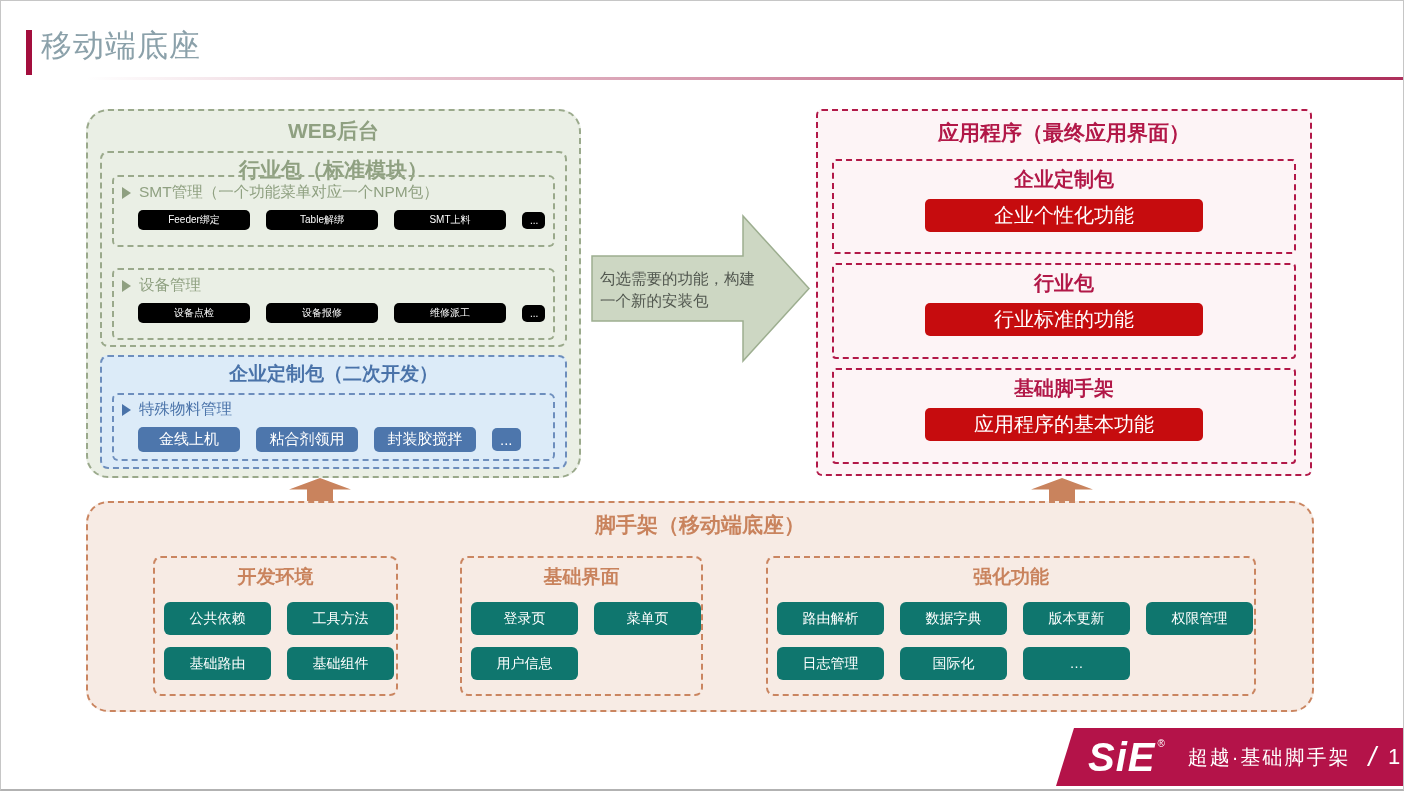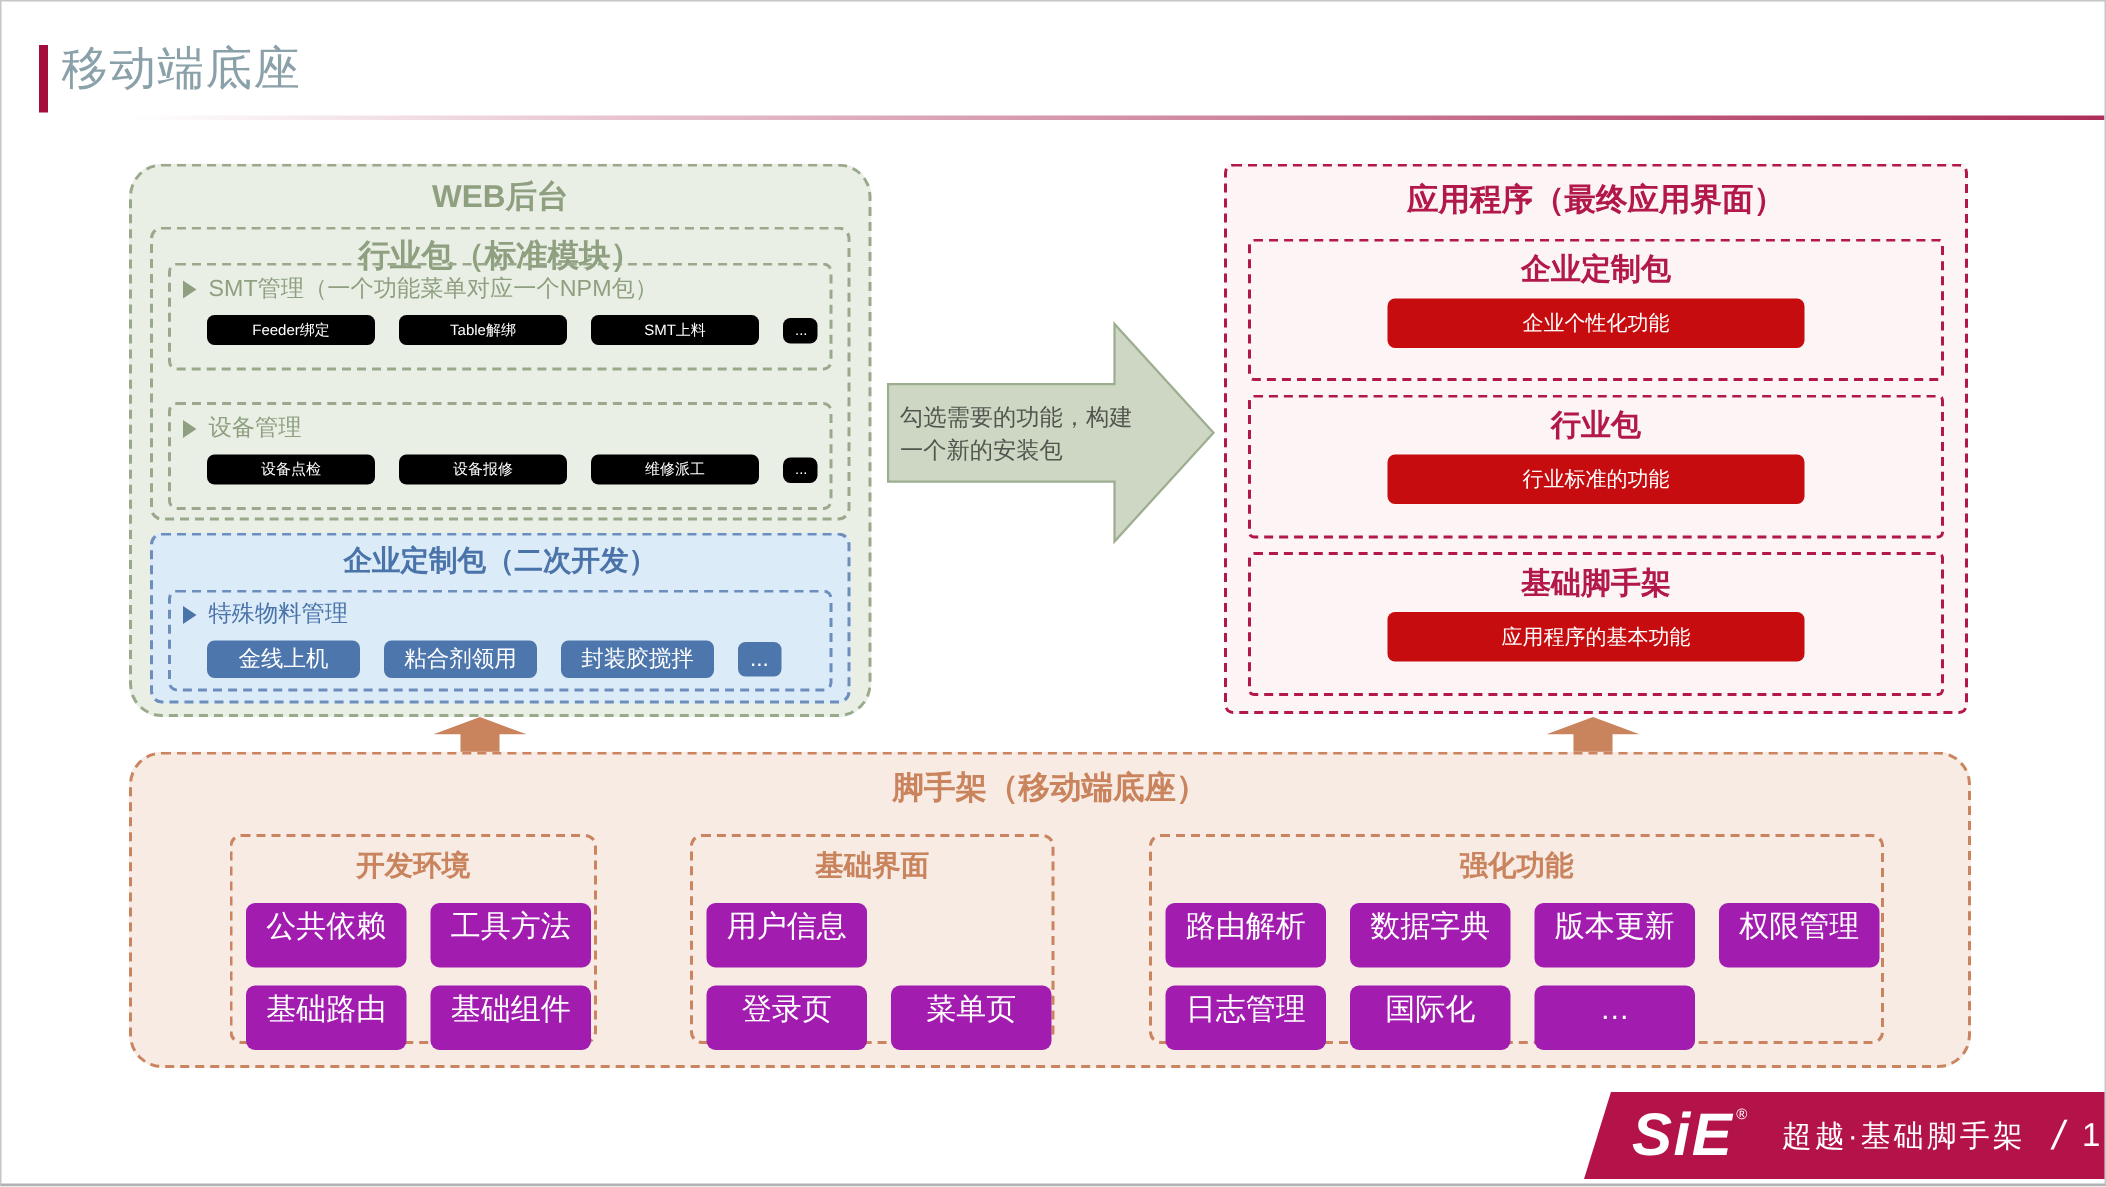--- a/index.html
+++ b/index.html
@@ -45,30 +45,30 @@
   .build-arrow-svg{position:absolute;left:590px;top:213px;}
   .build-arrow-text{position:absolute;left:599px;top:267px;width:162px;font-size:15.5px;line-height:1.45;color:#50564e;}
 
   
   .app-box{left:815px;top:108px;width:496px;height:367px;background:#fdf4f6;border:2px dashed #b21848;border-radius:6px;}
   .app-title{margin-top:8px;text-align:center;font-size:21px;font-weight:bold;color:#b21848;}
   .app-section{position:absolute;left:14px;width:464px;border:2px dashed #b21848;border-radius:4px;box-sizing:border-box;}
   .s1{top:48px;height:95px;} .s2{top:152px;height:96px;} .s3{top:257px;height:96px;}
   .app-sec-title{margin-top:5px;text-align:center;font-size:20px;font-weight:bold;color:#b21848;}
   .red-btn{display:block;margin:6px auto 0;width:278px;height:33px;line-height:33px;background:#c60c0e;
-           color:#ffffff;font-size:14px;text-align:center;border-radius:5px;}
+           color:#ffffff;font-size:20px;text-align:center;border-radius:5px;}
 
   
   .scaffold-box{left:85px;top:500px;width:1228px;height:211px;background:#f7ebe4;border:2px dashed #ca8560;}
   .scaffold-title{margin-top:8px;text-align:center;font-size:21px;font-weight:bold;color:#c9835d;}
   .scaffold-section{position:absolute;top:53px;height:140px;border:2px dashed #ca8560;border-radius:8px;box-sizing:border-box;}
   .dev{left:65px;width:245px;} .ui{left:372px;width:243px;} .enh{left:678px;width:490px;}
   .scaf-sec-title{margin-top:6px;text-align:center;font-size:19px;font-weight:bold;color:#c9835d;}
   .scaf-row{display:flex;gap:16px;padding-left:9px;margin-top:12px;}
-  .chip-tan{background:#a21caf;font-size:20px;width:107px;height:43px;line-height:33px;border-radius:6px;}
+  .chip-tan{background:#0f766e;font-size:14px;width:107px;height:33px;line-height:33px;border-radius:6px;}
 
   
   .up-arrow{position:absolute;width:62px;height:24px;background:#c9835d;
             clip-path:polygon(50% 0,100% 48%,71% 48%,71% 100%,29% 100%,29% 48%,0 48%);}
   .up-left{left:288px;top:477px;} .up-right{left:1030px;top:477px;}
 
   
   .footer-banner{position:absolute;left:1055px;top:727px;width:349px;height:58px;background:#b41349;
                  clip-path:polygon(18px 0,100% 0,100% 100%,0 100%);
                  display:flex;align-items:center;padding-left:32px;box-sizing:border-box;color:#ffffff;text-align:right;}
@@ -175,25 +175,25 @@
       </div>
       <div class="scaf-row">
         <span class="chip chip-tan">基础路由</span>
         <span class="chip chip-tan">基础组件</span>
       </div>
     </div>
 
     <div class="scaffold-section ui">
       <div class="scaf-sec-title">基础界面</div>
       <div class="scaf-row">
-        <span class="chip chip-tan">用户信息</span>
-      </div>
-      <div class="scaf-row">
         <span class="chip chip-tan">登录页</span>
         <span class="chip chip-tan">菜单页</span>
+      </div>
+      <div class="scaf-row">
+        <span class="chip chip-tan">用户信息</span>
       </div>
     </div>
 
     <div class="scaffold-section enh">
       <div class="scaf-sec-title">强化功能</div>
       <div class="scaf-row">
         <span class="chip chip-tan">路由解析</span>
         <span class="chip chip-tan">数据字典</span>
         <span class="chip chip-tan">版本更新</span>
         <span class="chip chip-tan">权限管理</span>

